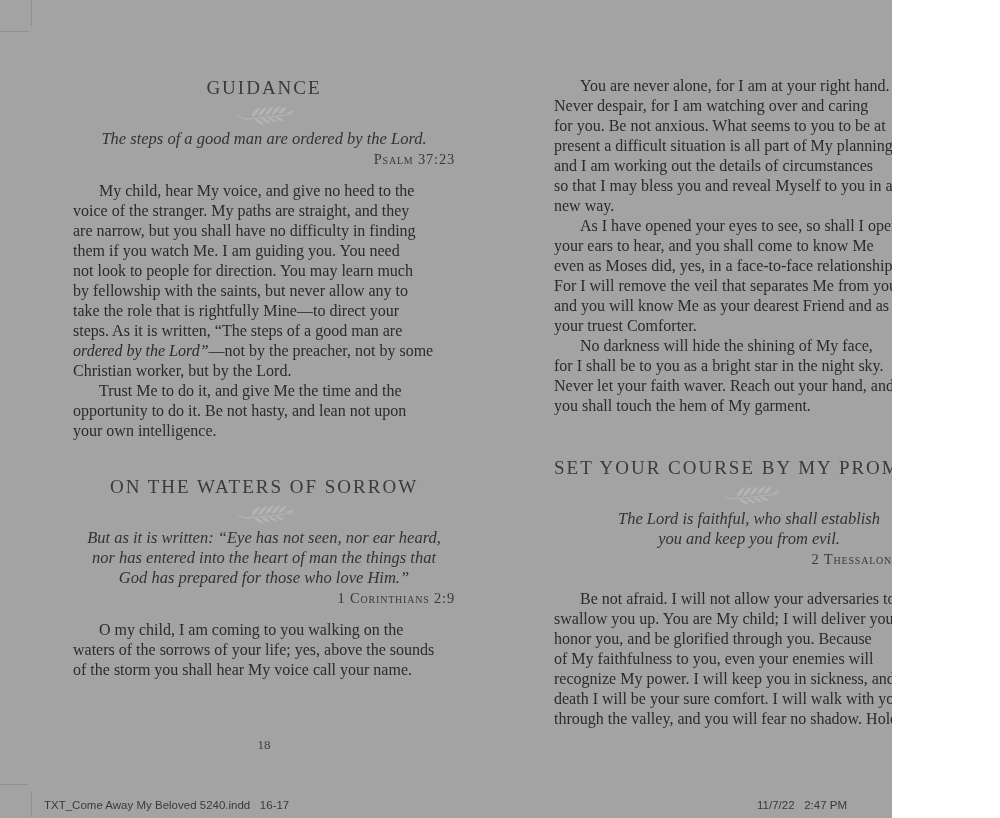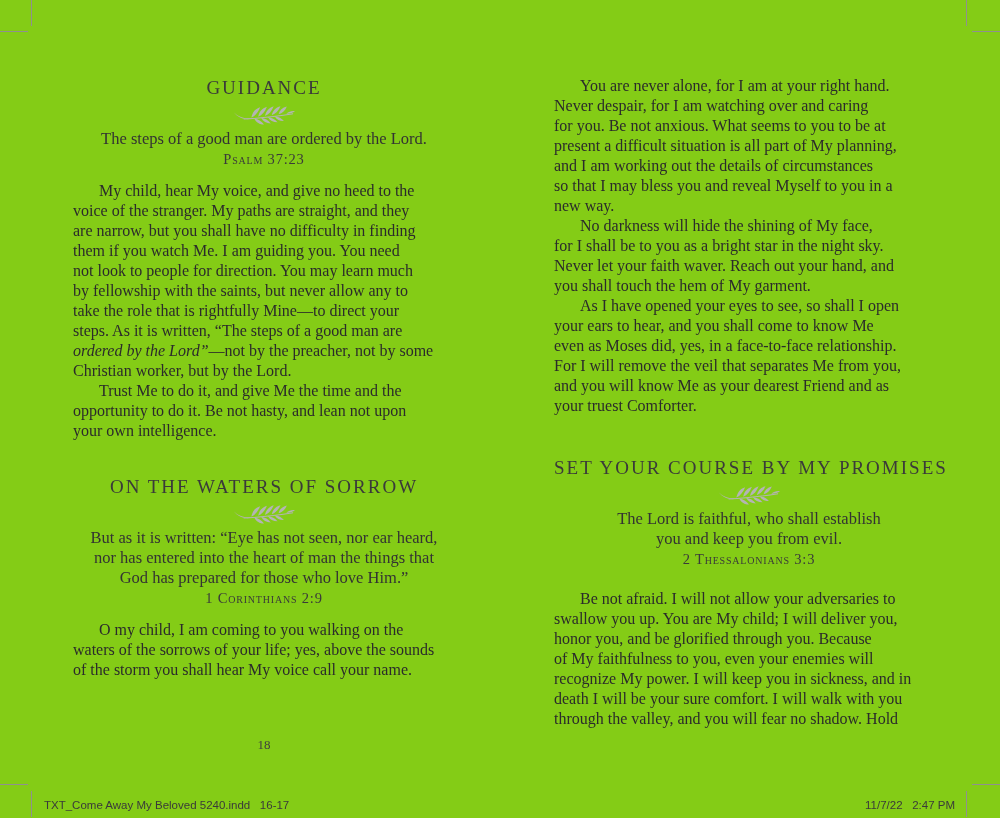--- a/index.html
+++ b/index.html
@@ -1,20 +1,20 @@
 <!DOCTYPE html>
 <html><head>
 <meta charset="utf-8">
 <style>
   html, body { margin: 0; padding: 0; background: #ffffff; }
   .canvas {
     position: relative;
-    width: 1000px;
+    width: 892px;
     height: 818px;
-    background: #84cc16;
+    background: #a3a3a3;
     overflow: hidden;
     font-family: "Liberation Serif", serif;
     color: #2b2b2b;
   }
 
   
   .crop { position: absolute; background: #909090; }
   .crop.v { width: 1px; height: 26px; }
   .crop.h { width: 28px; height: 1px; }
 
@@ -33,33 +33,34 @@
     white-space: nowrap;
     color: #3a3a3a;
   }
   .title-gap { margin-top: 36px; font-family: Liberation Serif, serif; }
   .title-gap-right { margin-top: 42px; }
 
   .ornament { display: block; margin: 5px auto 0 auto; width: 64px; height: 22px; }
 
   .verse {
     margin: 4px 0 0 0;
+    font-style: italic;
     font-size: 16.5px;
     line-height: 20px;
     text-align: center;
     white-space: pre;
     color: #333333;
   }
   .verse-ref {
     margin: 2px 0 0 0;
     font-variant: small-caps;
     font-size: 14.5px;
     line-height: 17px;
     letter-spacing: 0.8px;
-    text-align: center;
+    text-align: right;
     color: #3a3a3a;
   }
 
   .body-para {
     margin: 0;
     font-size: 16px;
     line-height: 20px;
     white-space: pre;
     text-indent: 26px;
   }
@@ -170,30 +171,30 @@
 
   <div class="page-col page-right">
 
     <p class="body-para">You are never alone, for I am at your right hand.
 Never despair, for I am watching over and caring
 for you. Be not anxious. What seems to you to be at
 present a difficult situation is all part of My planning,
 and I am working out the details of circumstances
 so that I may bless you and reveal Myself to you in a
 new way.</p>
-    <p class="body-para">No darkness will hide the shining of My face,
-for I shall be to you as a bright star in the night sky.
-Never let your faith waver. Reach out your hand, and
-you shall touch the hem of My garment.</p>
     <p class="body-para">As I have opened your eyes to see, so shall I open
 your ears to hear, and you shall come to know Me
 even as Moses did, yes, in a face-to-face relationship.
 For I will remove the veil that separates Me from you,
 and you will know Me as your dearest Friend and as
 your truest Comforter.</p>
+    <p class="body-para">No darkness will hide the shining of My face,
+for I shall be to you as a bright star in the night sky.
+Never let your faith waver. Reach out your hand, and
+you shall touch the hem of My garment.</p>
 
     <h2 class="section-title title-gap-right">SET YOUR COURSE BY MY PROMISES</h2>
 
     <svg class="ornament" viewBox="0 0 66 22">
       <use href="#fern-sprig"></use>
     </svg>
 
     <p class="verse">The Lord is faithful, who shall establish
 you and keep you from evil.</p>
     <p class="verse-ref">2 Thessalonians 3:3</p>

